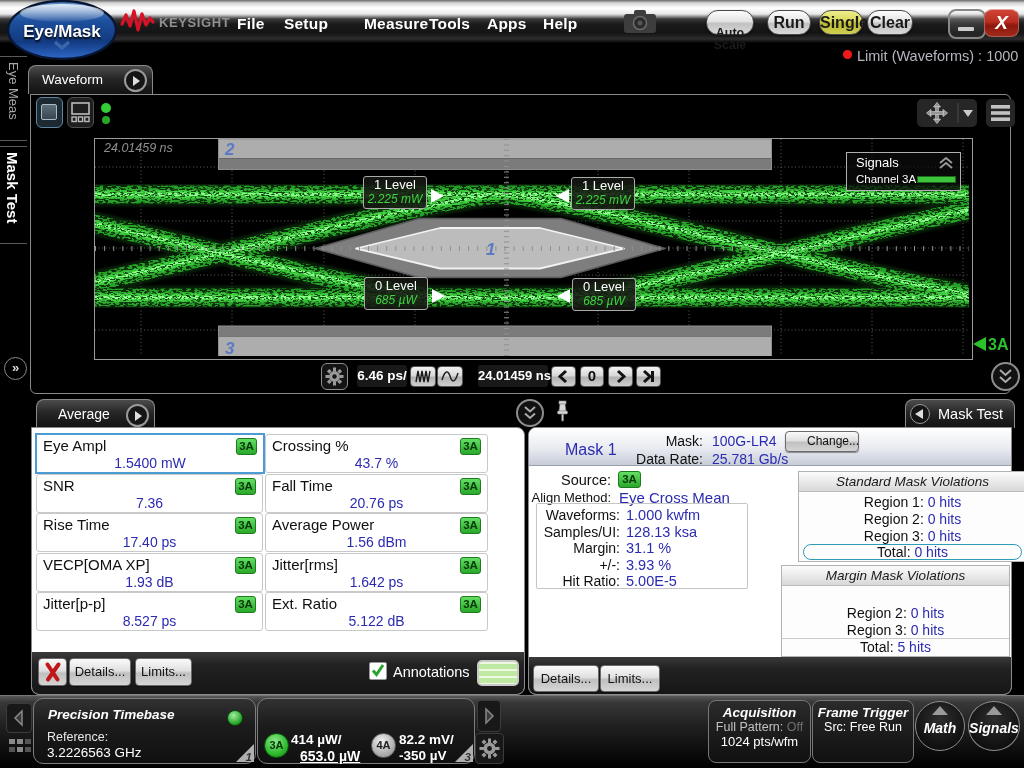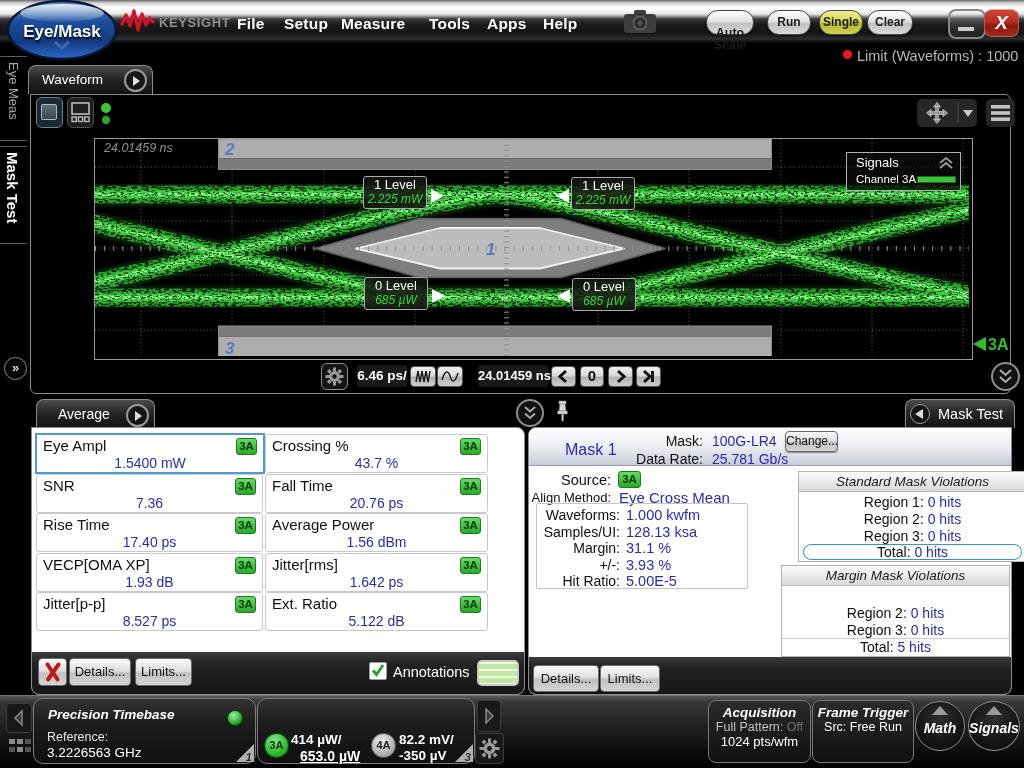--- a/index.html
+++ b/index.html
@@ -4,21 +4,21 @@
 <style>
   html,body{margin:0;padding:0;}
   body{width:1024px;height:768px;background:#000;font-family:"Liberation Sans",sans-serif;position:relative;overflow:hidden;}
   .abs{position:absolute;}
   
   #topbar{left:0;top:0;width:1024px;height:43px;
     background:linear-gradient(180deg,#6a6a6a 0px,#d5d5d5 3px,#ffffff 8px,#e8e8e8 14px,#3a3a3a 19px,#1b1b1b 24px,#141414 33px,#2d2d2d 39px,#020202 43px);}
   .menu{top:15px;height:19px;color:#fff;font-size:15.5px;font-weight:600;letter-spacing:.2px;}
   .pill{top:10px;height:23px;border-radius:12px;border:1px solid #4a4a4a;
     background:linear-gradient(180deg,#fdfdfd 0%,#e3e3e3 45%,#c2c2c2 55%,#d9d9d9 100%);
-    color:#1a1a1a;font-size:12px;font-weight:600;text-align:center;box-shadow:0 1px 2px rgba(0,0,0,.5);}
+    color:#1a1a1a;font-size:16px;font-weight:600;text-align:center;box-shadow:0 1px 2px rgba(0,0,0,.5);}
   #btn-single{background:linear-gradient(180deg,#eeee90 0%,#d8d855 45%,#b9b92e 55%,#cfcf55 100%);}
   #winmin{left:948px;top:9px;width:34px;height:26px;border-radius:8px;border:2px solid #888;background:linear-gradient(180deg,rgba(255,255,255,.25),rgba(40,40,40,.4));}
   #winmin div{position:absolute;left:8px;top:16px;width:16px;height:4px;background:#ccc;border-radius:1px;}
   #winclose{left:984px;top:9px;width:33px;height:26px;border-radius:8px;border:1px solid #b06055;border-top-color:#e0a49a;
     background:linear-gradient(180deg,#cf4437 0%,#b82e20 45%,#8d170c 60%,#a02a1a 100%);
     color:#fff;font-weight:bold;font-size:19px;text-align:center;line-height:25px;font-style:italic;}
   #limitdot{left:843px;top:50px;width:9px;height:9px;border-radius:50%;background:#f01818;}
   #limittext{left:857px;top:48px;color:#b9b4bd;font-size:14.5px;}
   
   .vtab{left:0;width:28px;color:#a8a8a8;font-size:13px;}
@@ -54,21 +54,21 @@
   .foldnum{position:absolute;right:3px;bottom:0px;color:#333;font-size:11.5px;font-weight:bold;font-style:italic;z-index:3;}
   .bi{font-weight:bold;font-style:italic;color:#fff;}
   .circbtn{border-radius:50%;border:1.5px solid #8d8d8d;background:radial-gradient(circle at 50% 35%,#2e2e2e,#111 70%);text-align:center;}
 </style>
 </head>
 <body>
 
 <div id="topbar" class="abs"></div>
 <div class="abs menu" style="left:237px;">File</div>
 <div class="abs menu" style="left:284px;">Setup</div>
-<div class="abs menu" style="left:341px;">Measure</div>
+<div class="abs menu" style="left:364px;">Measure</div>
 <div class="abs menu" style="left:429px;">Tools</div>
 <div class="abs menu" style="left:487px;">Apps</div>
 <div class="abs menu" style="left:543px;">Help</div>
 <div class="abs pill" style="left:706px;width:46px;font-size:12.5px;line-height:12px;padding-top:0;">
     <div style="margin-top:16px">Auto<br>Scale</div>
   </div>
 <div class="abs pill" style="left:767px;width:42px;line-height:23px;">Run</div>
 <div class="abs pill" id="btn-single" style="left:819px;width:42px;line-height:23px;">Single</div>
 <div class="abs pill" style="left:867px;width:44px;line-height:23px;">Clear</div>
 <div class="abs" id="winmin">
@@ -423,21 +423,21 @@
 </div>
 <div class="abs" style="left:528px;top:427px;width:482px;height:266px;border:1.5px solid #8a8a8a;border-radius:8px 0 8px 8px;background:#fff;overflow:hidden;">
   <div style="position:absolute;left:0;top:0;width:100%;height:37px;background:linear-gradient(180deg,#ffffff 0,#e9ebf1 55%,#c7ccd8 100%);border-bottom:1px solid #9aa0ab;"></div>
   <div style="position:absolute;left:0;top:229px;width:100%;height:37px;background:linear-gradient(180deg,#3a3a3a 0,#222 30%,#161616 100%);"></div>
 </div>
 <div class="abs blu" style="left:565px;top:441px;font-size:16px;">Mask 1</div>
 <div class="abs blk" style="right:321px;top:433px;font-size:14px;white-space:nowrap;">Mask:</div>
 <div class="abs blu" style="left:712px;top:433px;font-size:14px;">100G-LR4</div>
 <div class="abs blk" style="right:321px;top:451px;font-size:14px;white-space:nowrap;">Data Rate:</div>
 <div class="abs blu" style="left:712px;top:451px;font-size:14px;">25.781 Gb/s</div>
-<div class="abs btn" style="left:785px;top:431px;width:51px;height:19px;line-height:19px;font-size:12px;">Change...</div>
+<div class="abs btn" style="left:785px;top:431px;width:51px;height:19px;line-height:19px;font-size:12px;padding-left:21px;">Change...</div>
 <div class="abs blk" style="right:413px;top:472px;font-size:14.5px;white-space:nowrap;">Source:</div>
 <div class="abs badge" style="left:618px;top:471px;width:21px;">3A</div>
 <div class="abs blk" style="right:413px;top:490px;font-size:13px;white-space:nowrap;">Align Method:</div>
 <div class="abs blu" style="left:619px;top:489px;font-size:15px;">Eye Cross Mean</div>
 <div class="abs" style="left:536px;top:503px;width:210px;height:84px;border:1px solid #c5c5c5;border-radius:2px;"></div>
 <div class="abs blk" style="right:404px;top:507px;white-space:nowrap;font-size:14px;">Waveforms:</div>
 <div class="abs blu" style="left:626px;top:507px;">1.000 kwfm</div>
 <div class="abs blk" style="right:404px;top:523.5px;white-space:nowrap;font-size:14px;">Samples/UI:</div>
 <div class="abs blu" style="left:626px;top:523.5px;">128.13 ksa</div>
 <div class="abs blk" style="right:404px;top:540px;white-space:nowrap;font-size:14px;">Margin:</div>

